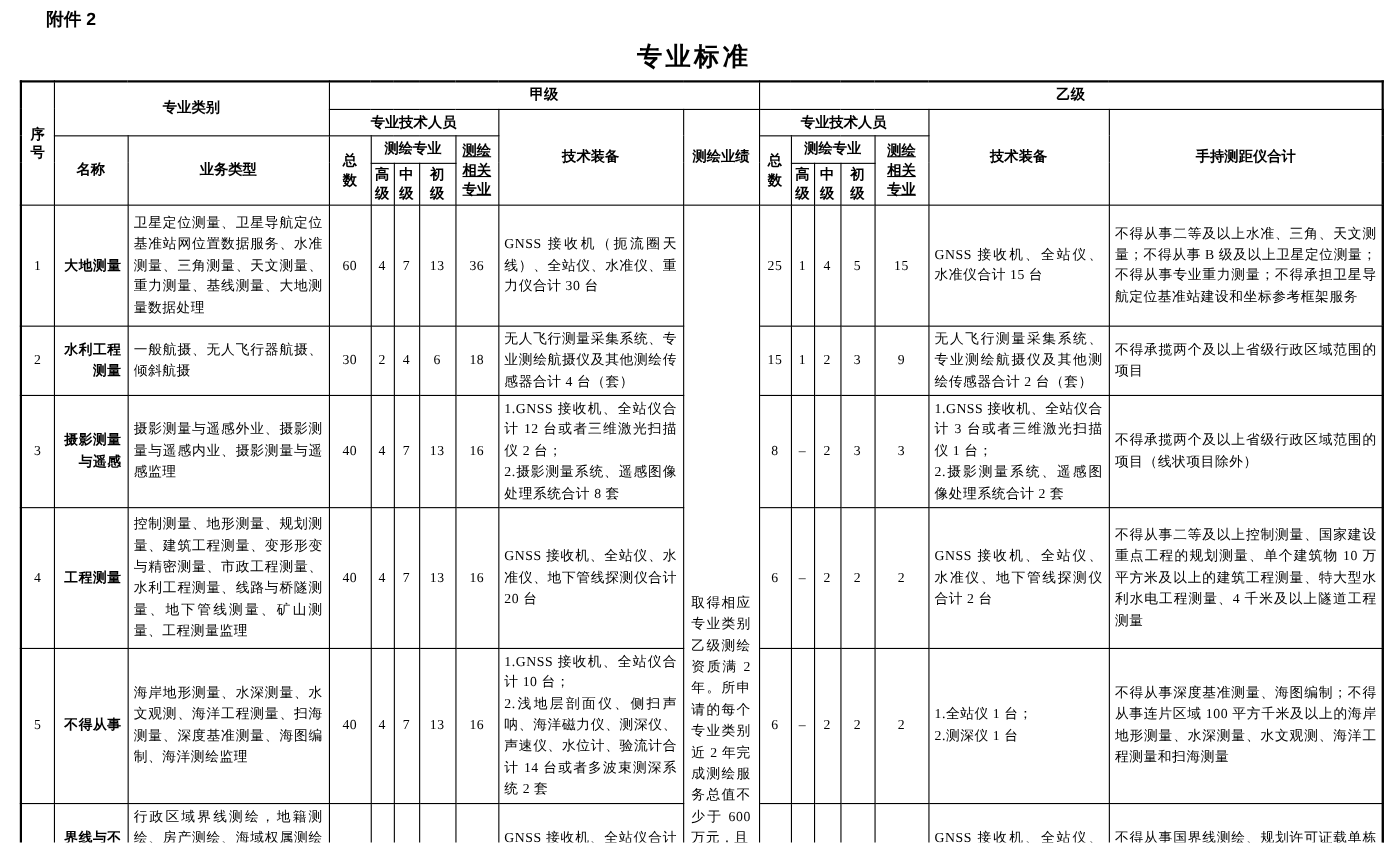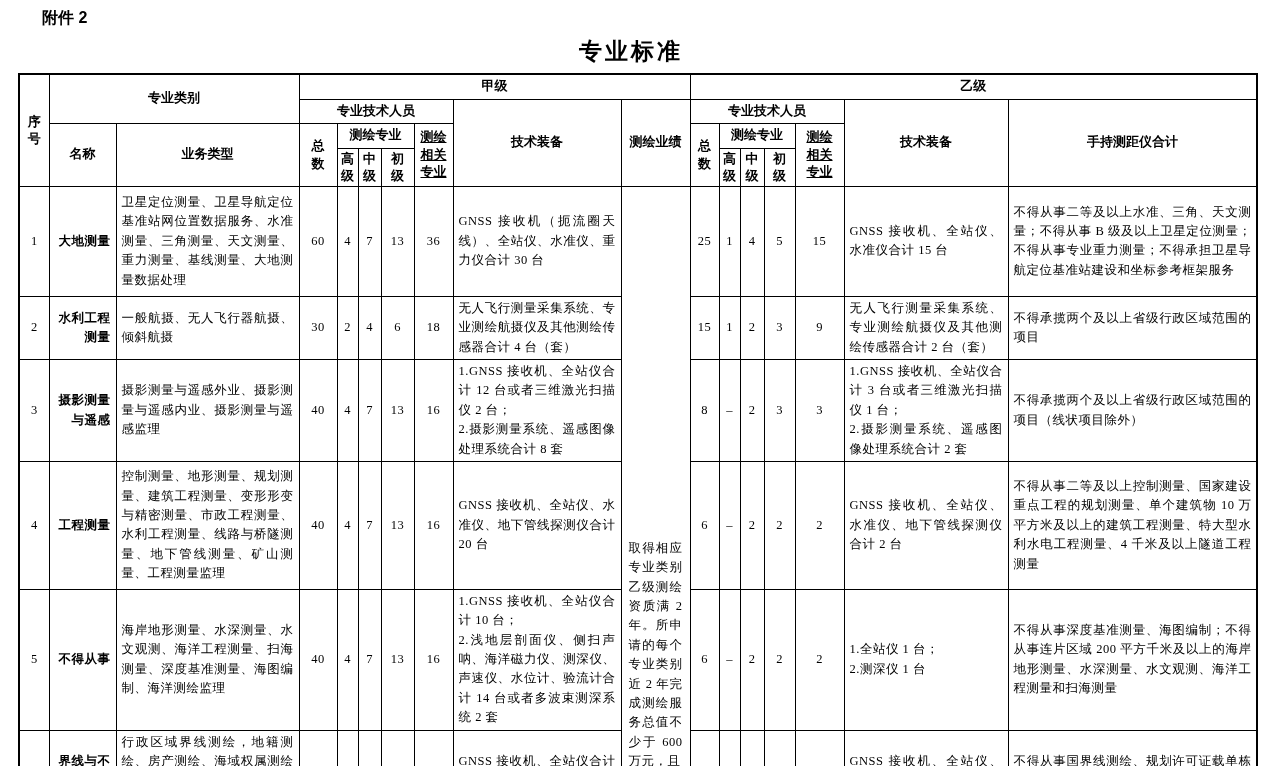--- a/index.html
+++ b/index.html
@@ -204,21 +204,21 @@
       <td class="num">16</td>
       <td class="txt">1.GNSS 接收机、全站仪合计 10 台；
 2.浅地层剖面仪、侧扫声呐、海洋磁力仪、测深仪、声速仪、水位计、验流计合计 14 台或者多波束测深系统 2 套</td>
       <td class="num">6</td>
       <td class="num">–</td>
       <td class="num">2</td>
       <td class="num">2</td>
       <td class="num">2</td>
       <td class="txt">1.全站仪 1 台；
 2.测深仪 1 台</td>
-      <td class="txt">不得从事深度基准测量、海图编制；不得从事连片区域 200 平方千米及以上的海岸地形测量、水深测量、水文观测、海洋工程测量和扫海测量</td>
+      <td class="txt">不得从事深度基准测量、海图编制；不得从事连片区域 100 平方千米及以上的海岸地形测量、水深测量、水文观测、海洋工程测量和扫海测量</td>
     </tr>
     <tr style="height:76px">
       <td class="num">6</td>
       <td class="name">界线与不动产测绘</td>
       <td class="txt">行政区域界线测绘，地籍测绘、房产测绘、海域权属测绘等不动产测绘，不动产测绘监理</td>
       <td class="num">40</td>
       <td class="num">4</td>
       <td class="num">7</td>
       <td class="num">13</td>
       <td class="num">16</td>

